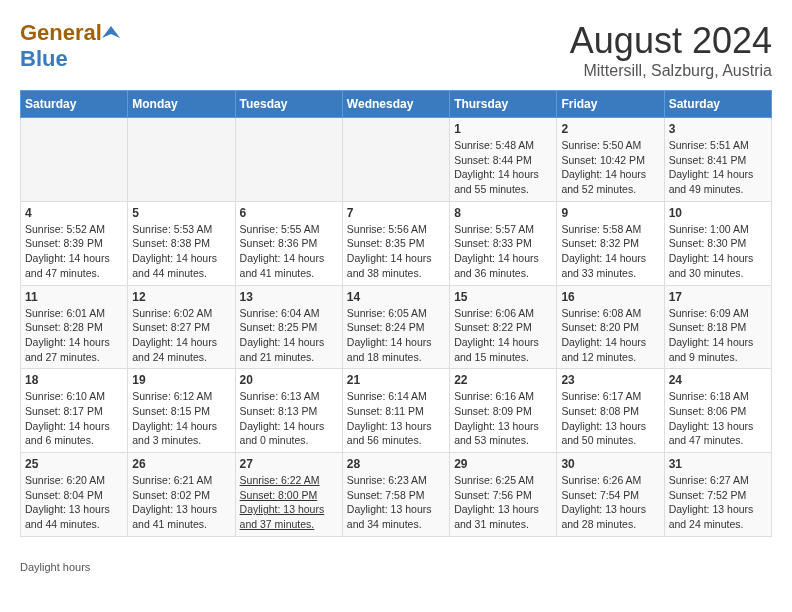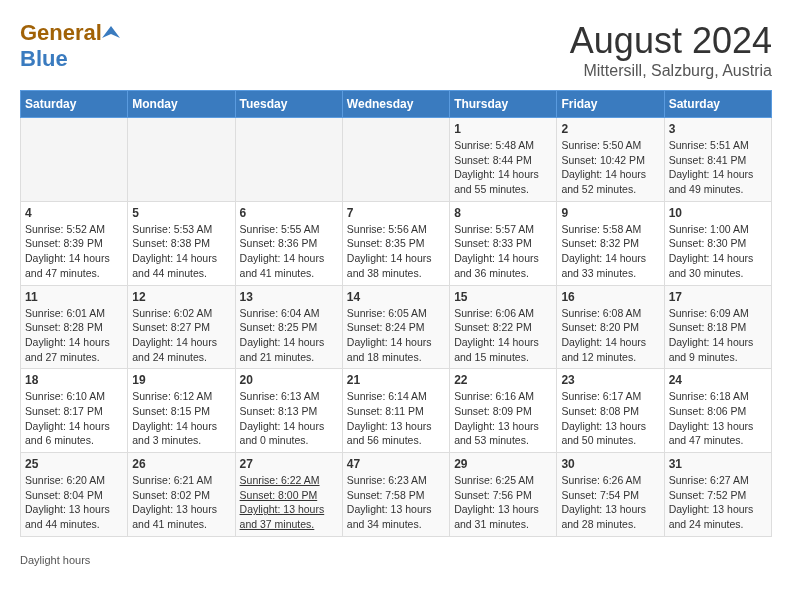--- a/index.html
+++ b/index.html
@@ -79,21 +79,21 @@
     }
     .day-info {
       color: #333;
       font-size: 10.5px;
       line-height: 1.4;
     }
     .empty-cell {
       background: #f5f5f5 !important;
     }
     .footer-note {
-      margin-top: 17px;
+      margin-top: 24px;
       font-size: 11px;
       color: #555;
     }
   </style>
 </head>
 <body>
 
 <div class="header">
   <div class="logo">
     <div style="display:flex; align-items:center;">
@@ -319,21 +319,21 @@
 and 41 minutes.</div>
         </td>
         <td>
           <span class="day-num">27</span>
           <div class="day-info" style="white-space: pre-line; text-decoration: underline;">Sunrise: 6:22 AM
 Sunset: 8:00 PM
 Daylight: 13 hours
 and 37 minutes.</div>
         </td>
         <td>
-          <span class="day-num">47</span>
+          <span class="day-num">28</span>
           <div class="day-info" style="white-space: pre-line;">Sunrise: 6:23 AM
 Sunset: 7:58 PM
 Daylight: 13 hours
 and 34 minutes.</div>
         </td>
         <td>
           <span class="day-num">29</span>
           <div class="day-info" style="white-space: pre-line;">Sunrise: 6:25 AM
 Sunset: 7:56 PM
 Daylight: 13 hours

